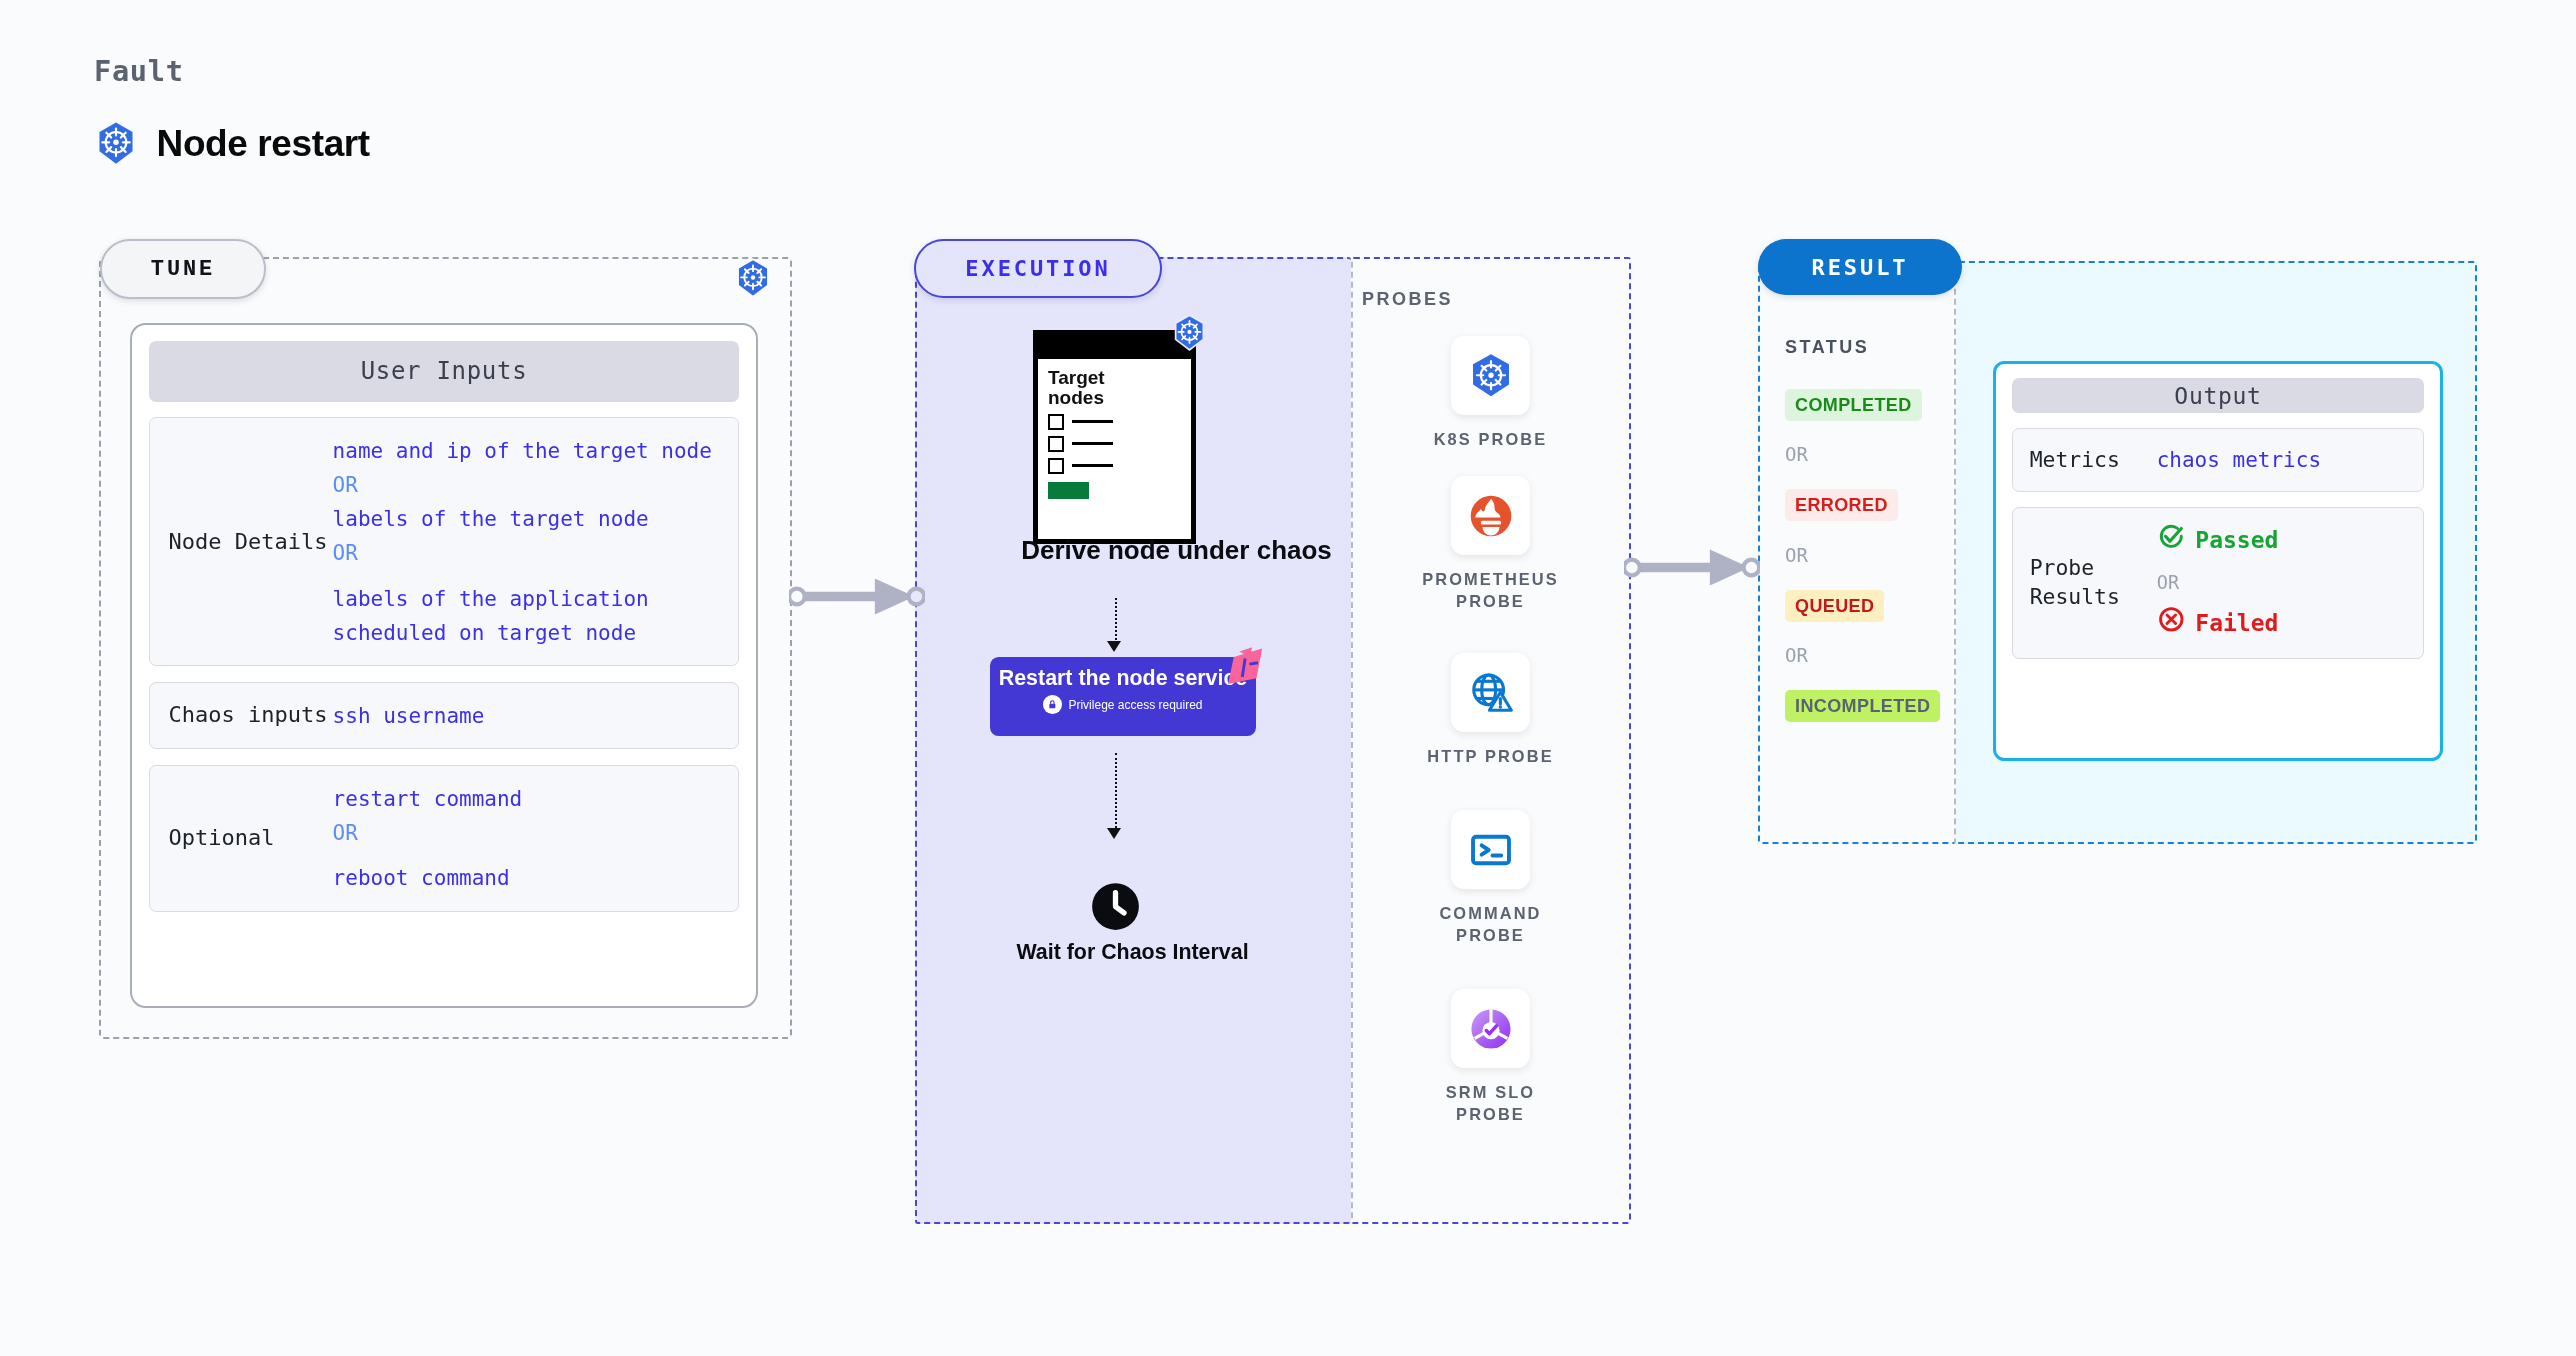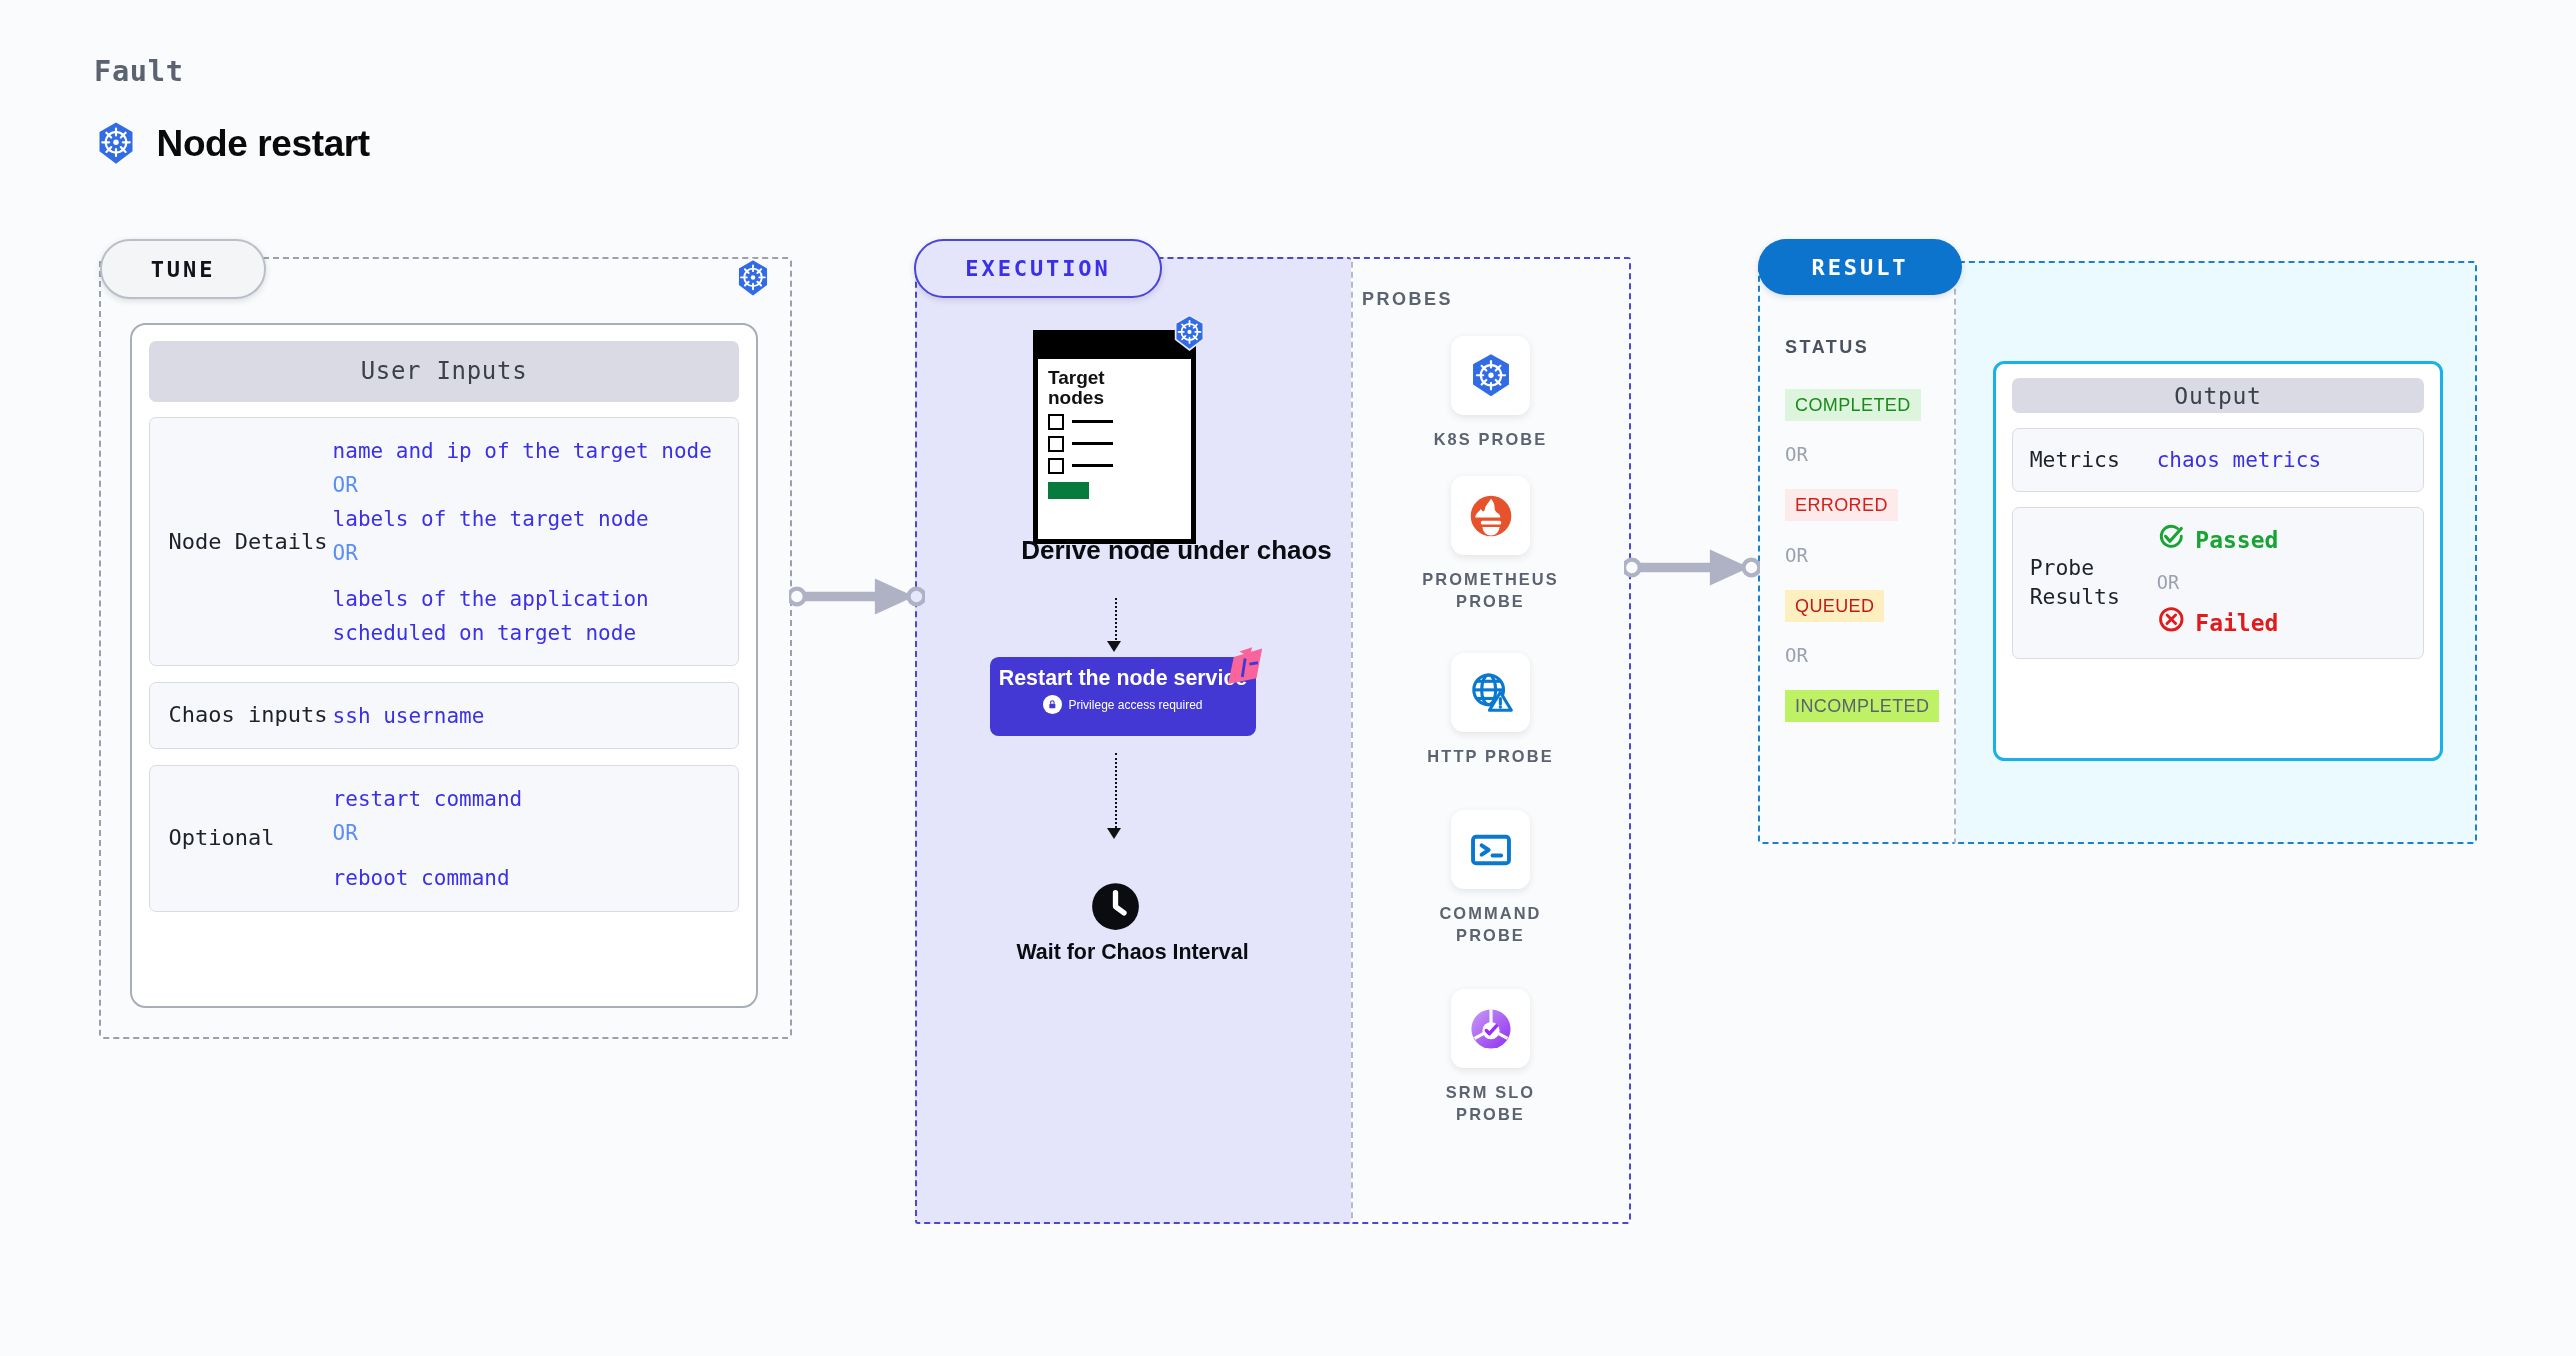--- a/index.html
+++ b/index.html
@@ -22,21 +22,21 @@
     border-radius:31px; font-size:22px; font-weight:bold; letter-spacing:2.9px;
     font-family:"DejaVu Sans Mono",monospace; z-index:6;
     box-shadow:0 2.1px 6.4px rgba(30,35,60,.14);
   }
   .dashed { position:absolute; }
 
   
   #tune-region { left:99px; top:257px; width:693px; height:782px;
       border:2.1px dashed #9aa1ad; border-radius:4.3px; background:#fafbfc; }
   #tune-pill { left:100px; top:239px; width:166px; height:60px; background:#f4f5f7;
-      border:2.1px solid #b9bec8; color:#11131a; }
+      border:2.1px solid #b9bec8; color:#11131a;font-family:Liberation Mono, monospace; }
   #tune-card { position:absolute; left:130px; top:323px; width:628px; height:685px;
       background:#fff; border:2.9px solid #a8adb8; border-radius:15.7px; }
   .section-head {
       margin:15.7px 17px 0 17px; height:61px; background:#d9dae4; border-radius:7.1px;
       display:flex; align-items:center; justify-content:center;
       font-family:"DejaVu Sans Mono",monospace; font-size:24px; color:#3c404d; letter-spacing:0.7px; }
   .kv-row { margin:15.7px 17px 0 17px; background:#f7f8fb; border:1.4px solid #d8dbe3; border-radius:7.1px;
             display:flex; padding:15.7px 18.6px; }
   .kv-key { width:164px; flex:0 0 164px; font-family:"DejaVu Sans Mono",monospace;
             font-size:22px; color:#1d2129; align-self:center; line-height:1.3; }
@@ -101,22 +101,22 @@
 
   
   #result-status { position:absolute; left:1758px; top:261px; width:198px; height:583px;
       background:#fafbfc; border:2.9px dashed #1b7fd4; border-right:2.1px dashed #b6bac4; border-radius:2.9px; }
   #result-out { position:absolute; left:1956px; top:261px; width:521px; height:583px;
       background:#ebfaff; border:2.9px dashed #1b7fd4; border-left:none; border-radius:2.9px; }
   #result-pill { left:1758px; top:239px; width:204px; height:56px; background:#0c74cc; color:#fff; }
 
   #status-label { position:absolute; left:1785px; top:337px; font-size:18px; font-weight:bold;
       letter-spacing:2.5px; color:#4a5160; }
-  .status-badge { position:absolute; left:1785px; border-radius:0; padding:5.7px 10px;
-      font-size:18px; font-weight:normal; letter-spacing:0.4px; }
+  .status-badge { position:absolute; left:1785px; border-radius:5px; padding:5.7px 10px;
+      font-size:18px; font-weight:bold; letter-spacing:0.4px; }
   .or-text { position:absolute; left:1785px; font-size:19px; color:#9aa1b0;
       font-family:"DejaVu Sans Mono",monospace; }
 
   #output-card { position:absolute; left:1993px; top:361px; width:450px; height:400px;
       background:#fff; border:3.6px solid #19b2e6; border-radius:11.4px; }
   #output-card .section-head { margin:14.3px 15.7px 0 15.7px; height:35px; font-size:23px; }
   #output-card .kv-row { margin:14.3px 15.7px 0 15.7px; padding:14.3px 17px; }
   #output-card .kv-key { width:127px; flex:0 0 127px; font-size:21.4px; line-height:1.32; }
   .pf-line { display:flex; align-items:center; gap:10px; }
   .pf-pass { color:#17a433; font-size:23px; font-weight:bold; }

